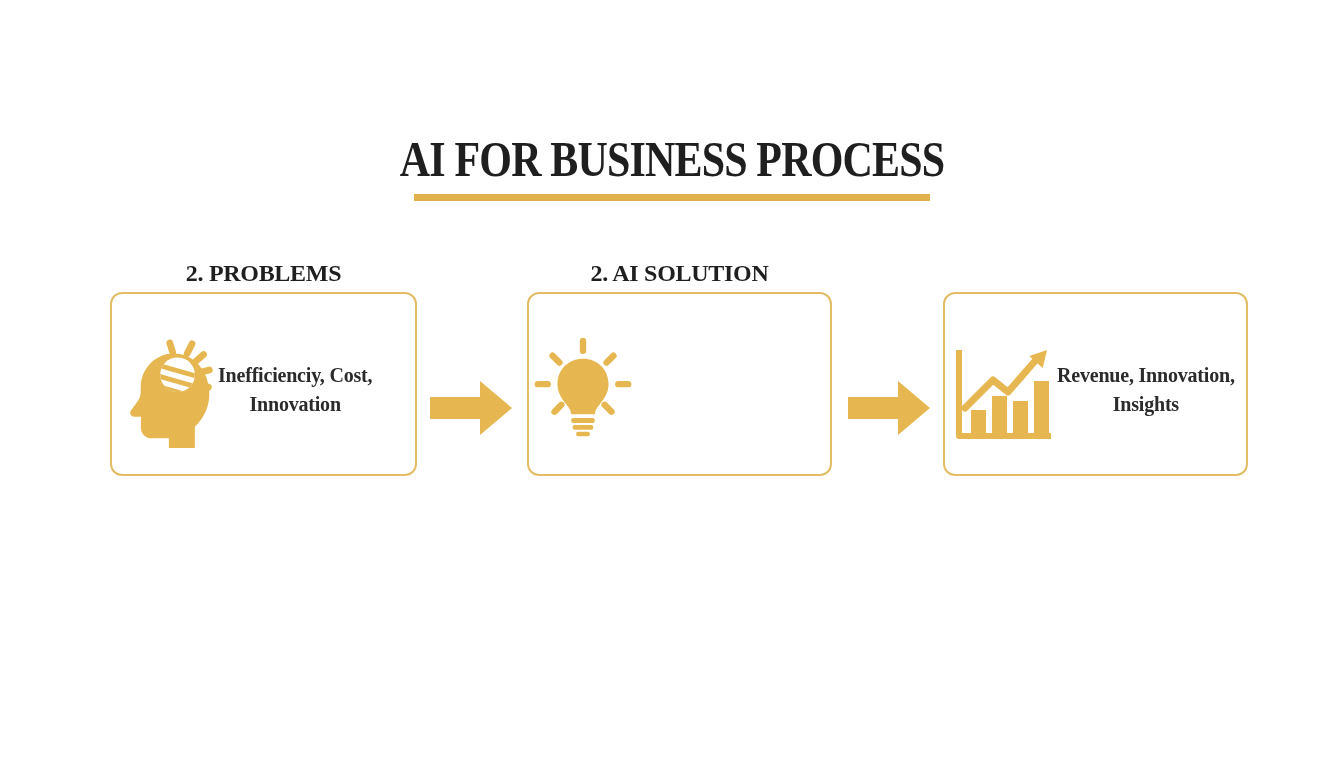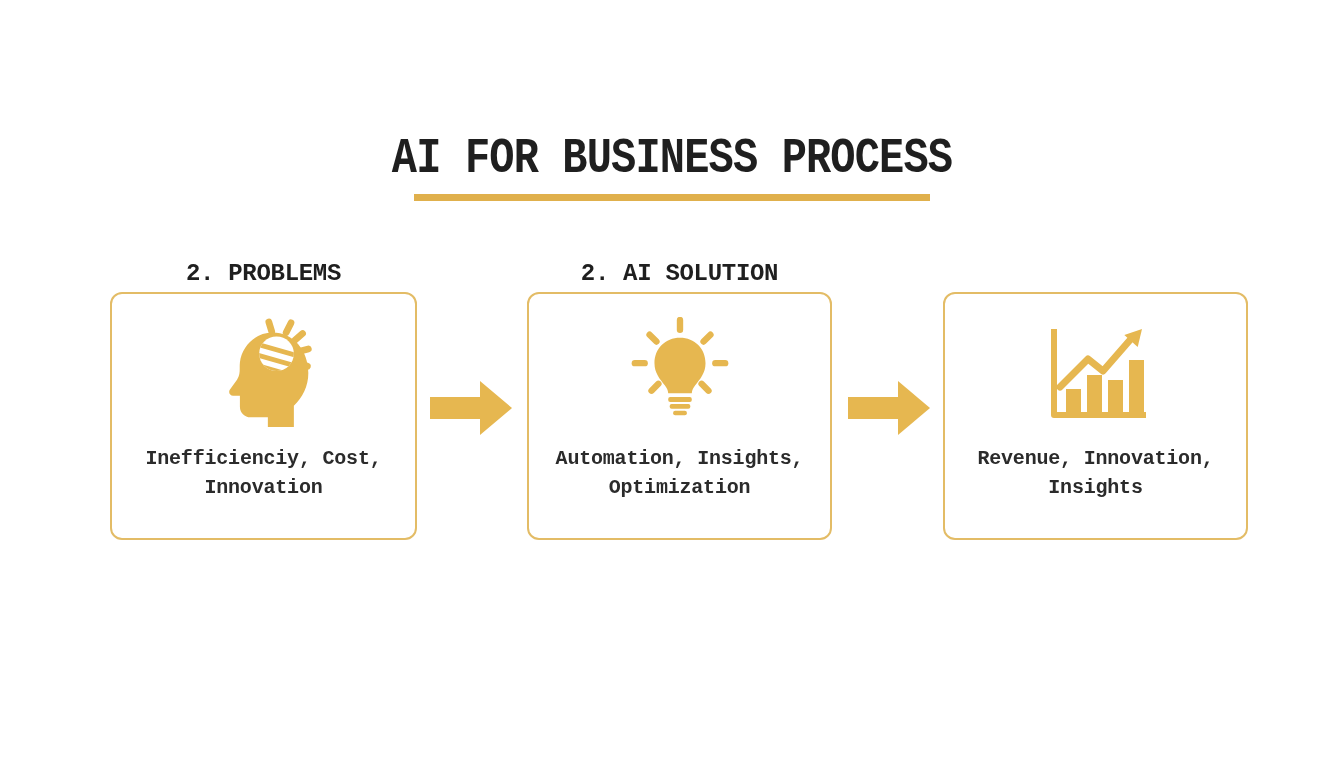--- a/index.html
+++ b/index.html
@@ -10,21 +10,21 @@
     --body-color: #2B2B2B;
     --bg: #FFFFFF;
   }
   * { box-sizing: border-box; }
   html, body { margin: 0; padding: 0; background: #fff; }
   .canvas {
     position: relative;
     width: 1344px;
     height: 768px;
     background: var(--bg);
-    font-family: Liberation Mono, monospace;
+    font-family: Liberation Serif, serif;
     overflow: hidden;
   }
 
   
   .main-title {
     position: absolute;
     top: 131px;
     left: 0;
     width: 100%;
     margin: 0;
@@ -58,26 +58,26 @@
     color: var(--title-color);
   }
   .step-heading.s1 { left: 110px; width: 307px; }
   .step-heading.s2 { left: 527px; width: 305px; }
   .step-heading.s3 { left: 943px; width: 305px; }
 
   
   .card {
     position: absolute;
     top: 292px;
-    height: 248px;
+    height: 184px;
     background: #fff;
     border: 2px solid var(--gold-border);
     border-radius: 12px;
     display: flex;
-    flex-direction: column;
+    flex-direction: row;
     align-items: center;
   }
   .card.c1 { left: 110px; width: 307px; }
   .card.c2 { left: 527px; width: 305px; }
   .card.c3 { left: 943px; width: 305px; }
 
   .icon-slot {
     margin-top: 20px;
     height: 118px;
     display: flex;
@@ -172,24 +172,20 @@
           <line x1="55" y1="12" x2="55" y2="2"></line>
           <line x1="31" y1="24" x2="24" y2="17"></line>
           <line x1="79" y1="24" x2="86" y2="17"></line>
           <line x1="19" y1="46" x2="9" y2="46"></line>
           <line x1="91" y1="46" x2="101" y2="46"></line>
           <line x1="33" y1="67" x2="26" y2="74"></line>
           <line x1="77" y1="67" x2="84" y2="74"></line>
         </g>
       </svg>
     </span>
-    <p class="desc">
-      <span>Automation, Insights,</span><br>
-      <span>Optimization</span>
-    </p>
   </div>
 
   <svg class="flow-arrow a2" viewBox="0 0 82 54" aria-hidden="true">
     <rect class="g-fill" x="0" y="16" width="51" height="22"></rect>
     <polygon class="g-fill" points="50,0 82,27 50,54"></polygon>
   </svg>
 
   <div class="card c3">
     <span class="icon-slot">
       <svg width="112" height="100" viewBox="0 0 112 100" aria-hidden="true">

